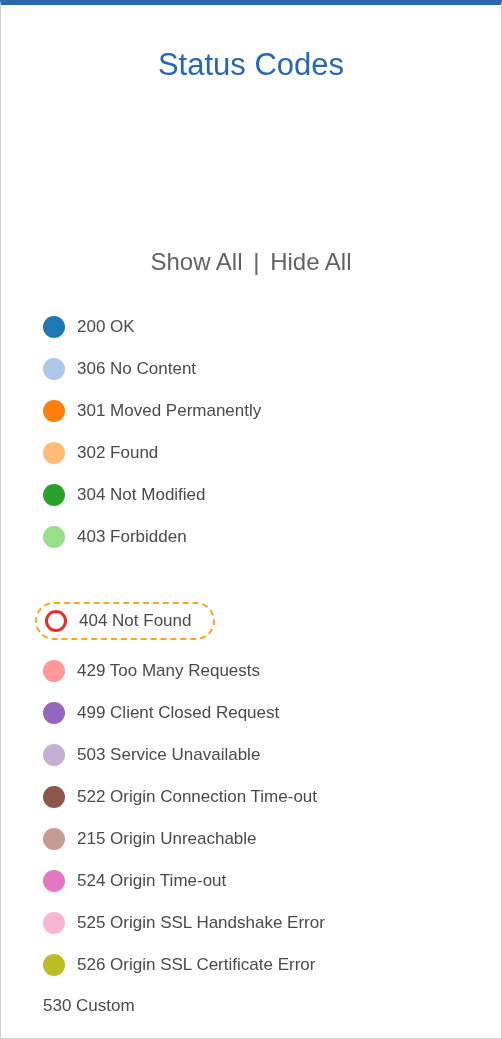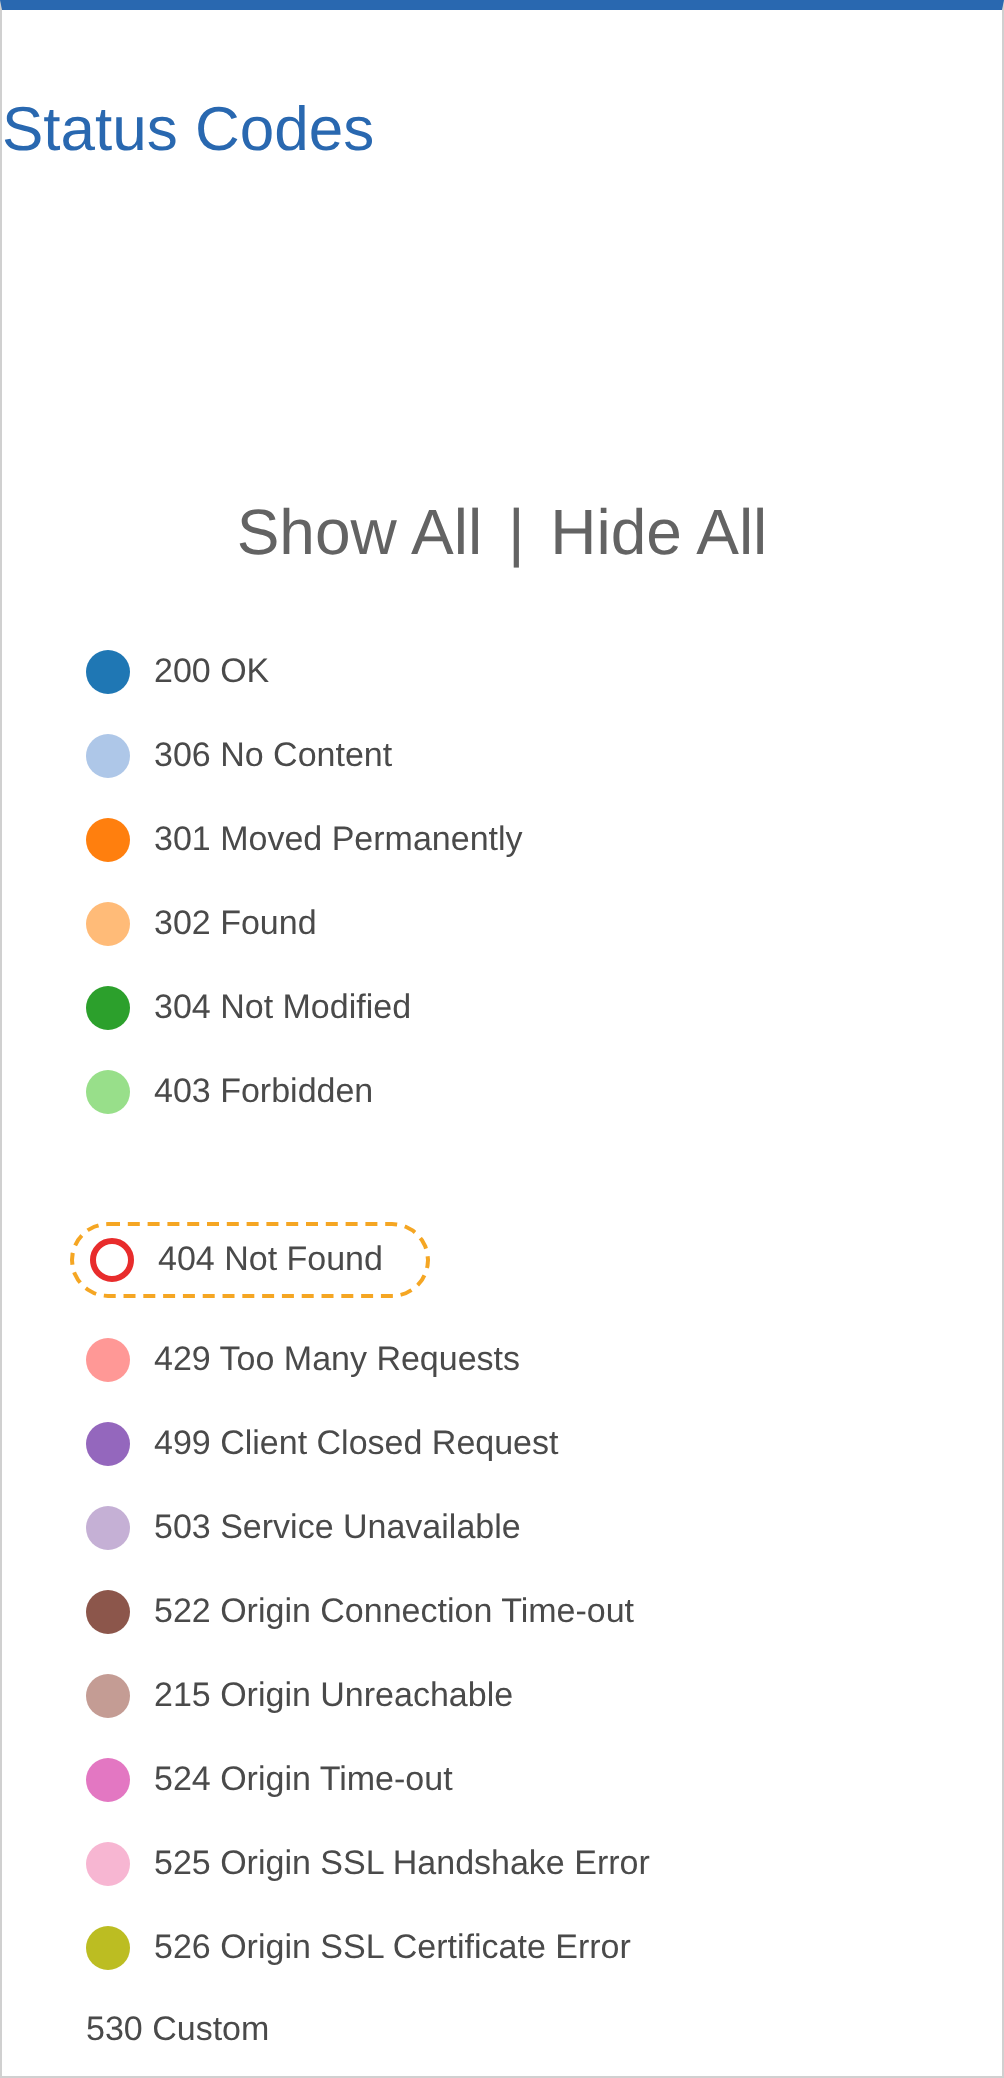--- a/index.html
+++ b/index.html
@@ -15,33 +15,33 @@
       position: relative;
     }
     .container {
       border: 1px solid #d0d0d0;
       border-top: 5px solid #2968b0;
       width: 100%;
       height: 100%;
       background: #fff;
     }
     .header {
-      text-align: left;
+      text-align: center;
       padding: 42px 0 0 0;
     }
     .header-title {
       color: #2968b0;
       font-size: 31px;
       font-weight: 400;
     }
     .controls {
       text-align: center;
       padding: 165px 0 0 0;
       color: #636363;
-      font-size: 32px;
+      font-size: 24px;
       font-weight: 400;
     }
     .controls a {
       color: #636363;
       text-decoration: none;
       cursor: pointer;
     }
     .divider {
       color: #636363;
       margin: 0 4px;

